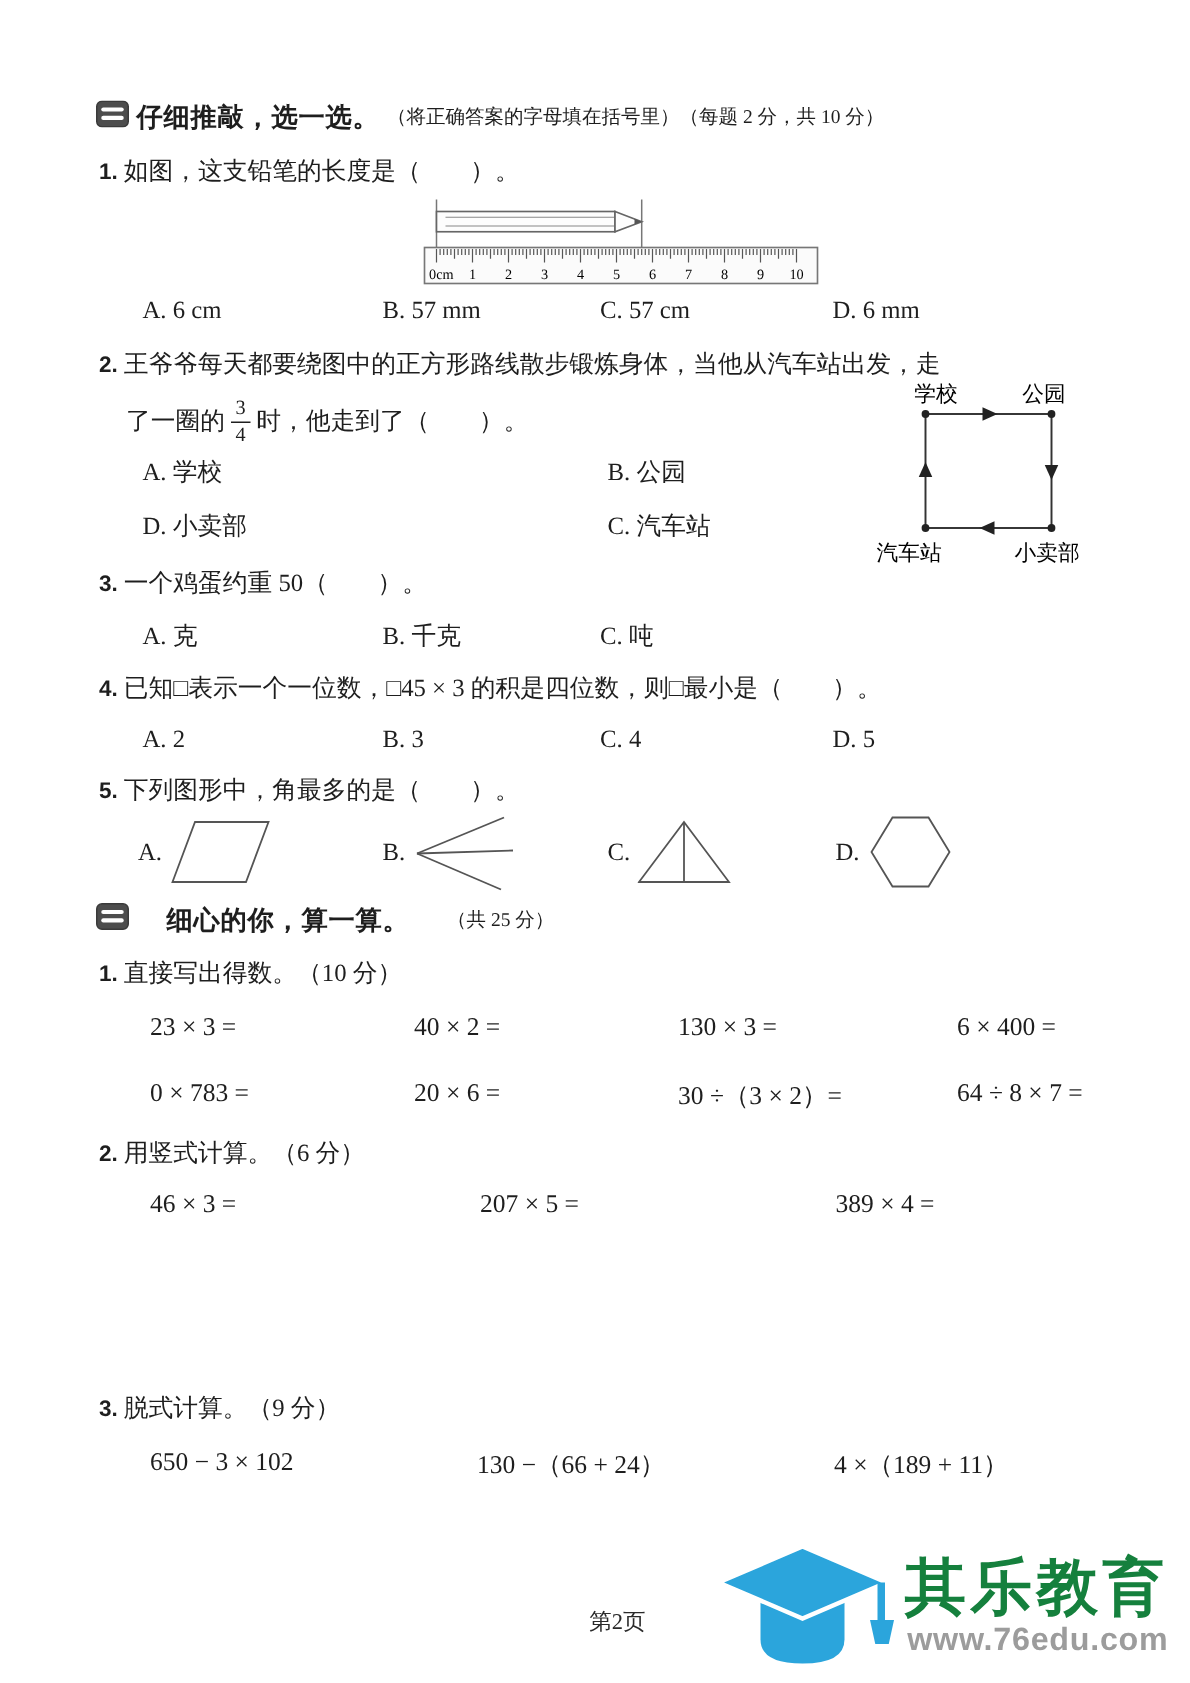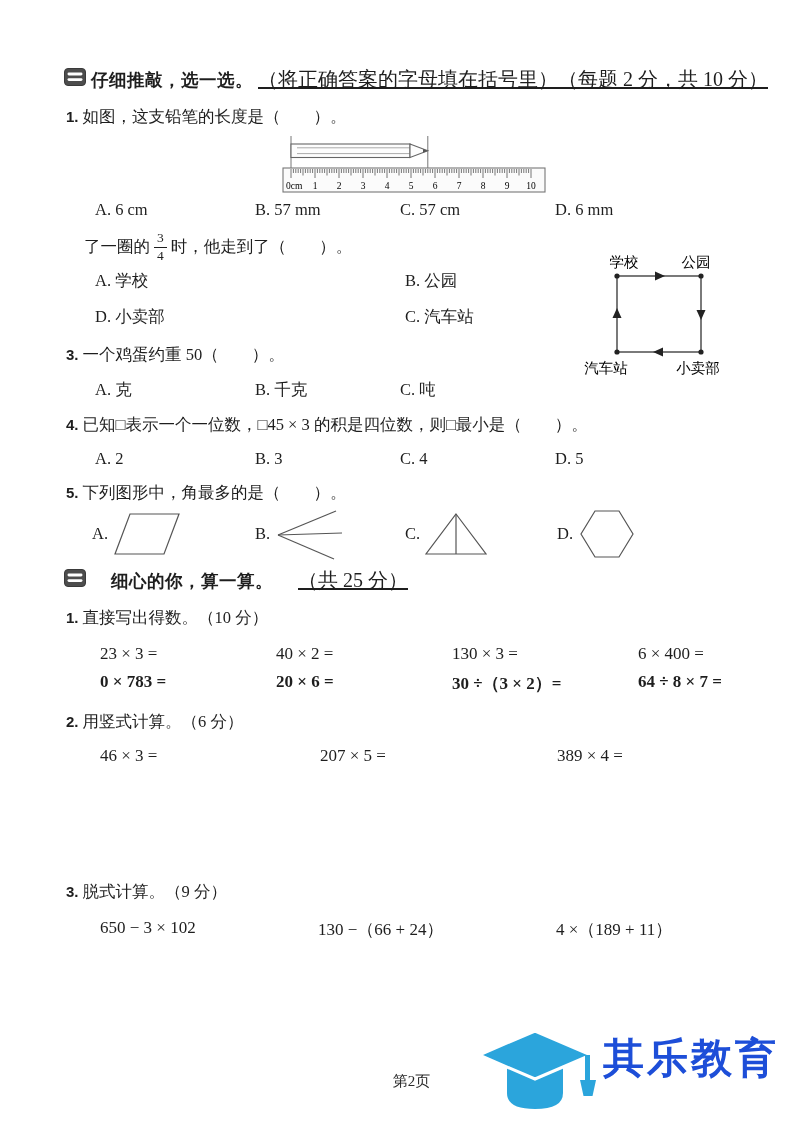--- a/index.html
+++ b/index.html
@@ -16,21 +16,21 @@
   .content { padding: 66px 46px 0 52px; }
 
   
   .sec-header { display: flex; align-items: center; gap: 5px; white-space: nowrap; padding-left: 12px; }
   .sec-icon { flex: 0 0 auto; display: inline-block; }
   .sec-title {
     font-weight: 700;
     font-family: "Liberation Sans", "DejaVu Sans", sans-serif;
     font-size: 17.5px; letter-spacing: 0.5px;
   }
-  .sec-note { font-size: 20px; text-decoration: underline; }
+  .sec-note { font-size: 13px; }
 
   .qnum {
     font-weight: 700;
     font-family: "Liberation Sans", "DejaVu Sans", sans-serif;
     font-size: 15px; margin-right: 4px;
   }
   .q-line { margin: 13px 0 0 14px; white-space: nowrap; }
 
   .opts { display: grid; margin-left: 43px; white-space: nowrap; }
   .opts-4 { grid-template-columns: 160px 145px 155px 1fr; }
@@ -233,20 +233,23 @@
     </svg>
   </div>
 
   <div class="opts opts-4" style="margin-top:4px;">
     <span>A. 6 cm</span>
     <span>B. 57 mm</span>
     <span>C. 57 cm</span>
     <span>D. 6 mm</span>
   </div>
 
+  <div class="q-line" style="margin-top:15px;">
+    <span class="qnum">2.</span><span>王爷爷每天都要绕图中的正方形路线散步锻炼身体，当他从汽车站出发，走</span>
+  </div>
   <div class="frac-line">
     <span>了一圈的</span>
     <span class="frac">
         <span class="num">3</span>
         <span class="den">4</span>
       </span>
     <span>时，他走到了（　　）。</span>
   </div>
   <div class="opts opts-2" style="margin-top:2px;">
     <span>A. 学校</span>
@@ -331,21 +334,21 @@
 
   <div class="q-line">
     <span class="qnum">1.</span><span>直接写出得数。（10 分）</span>
   </div>
   <div class="calc-row-4" style="margin-top:15px;">
     <span>23 × 3 =</span>
     <span>40 × 2 =</span>
     <span>130 × 3 =</span>
     <span>6 × 400 =</span>
   </div>
-  <div class="calc-row-4" style="margin-top:8px;font-weight:bold;">
+  <div class="calc-row-4" style="margin-top:24px;">
     <span>0 × 783 =</span>
     <span>20 × 6 =</span>
     <span>30 ÷（3 × 2）=</span>
     <span>64 ÷ 8 × 7 =</span>
   </div>
 
   <div class="q-line" style="margin-top:16px;">
     <span class="qnum">2.</span><span>用竖式计算。（6 分）</span>
   </div>
   <div class="calc-row-3" style="margin-top:13px;">
@@ -393,15 +396,16 @@
 <div class="brand">
   <span>
     <svg width="122" height="92" viewBox="0 0 122 92">
       <path d="M30,36 L86,36 L86,64 Q86,80 58,80 Q30,80 30,64 Z" fill="#2BA5DC"></path>
       <polygon points="58,2 114,26 58,50 2,26" fill="#2BA5DC" stroke="#ffffff" stroke-width="3"></polygon>
       <rect x="108" y="26" width="5" height="26" fill="#2BA5DC"></rect>
       <polygon points="103,51 119,51 115.5,67 106.5,67" fill="#2BA5DC"></polygon>
     </svg>
   </span>
   <span class="brand-text">
-    <div class="brand-name" style="color: #1d4ed8;">其乐教育</div>
+    <div class="brand-name" style="color: #15803d;">其乐教育</div>
+    <div class="brand-site" style="color: rgb(156, 156, 156);">www.76edu.com</div>
   </span>
 </div>
 
 </body></html>

